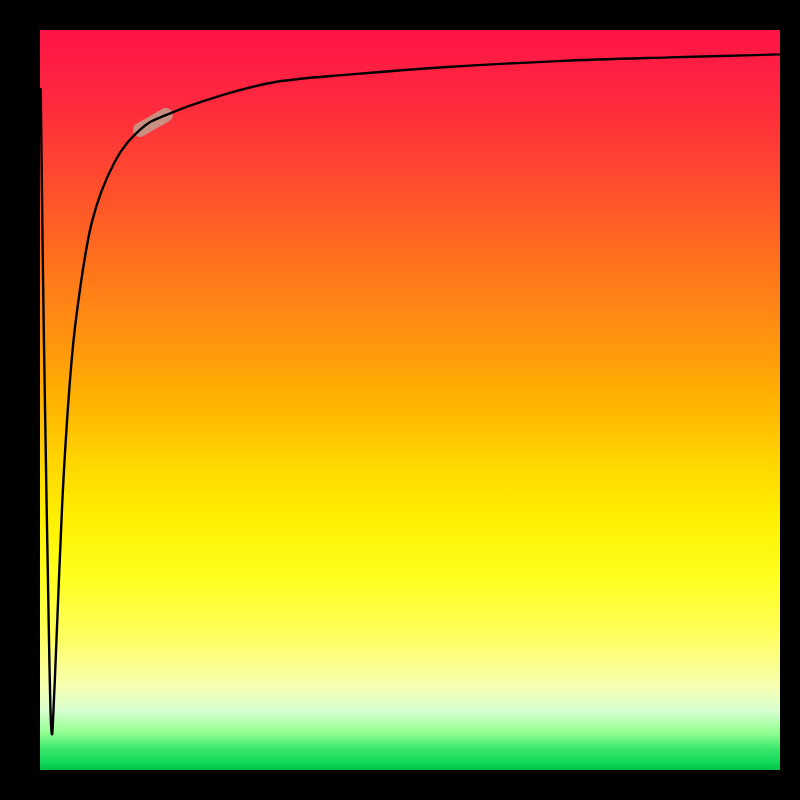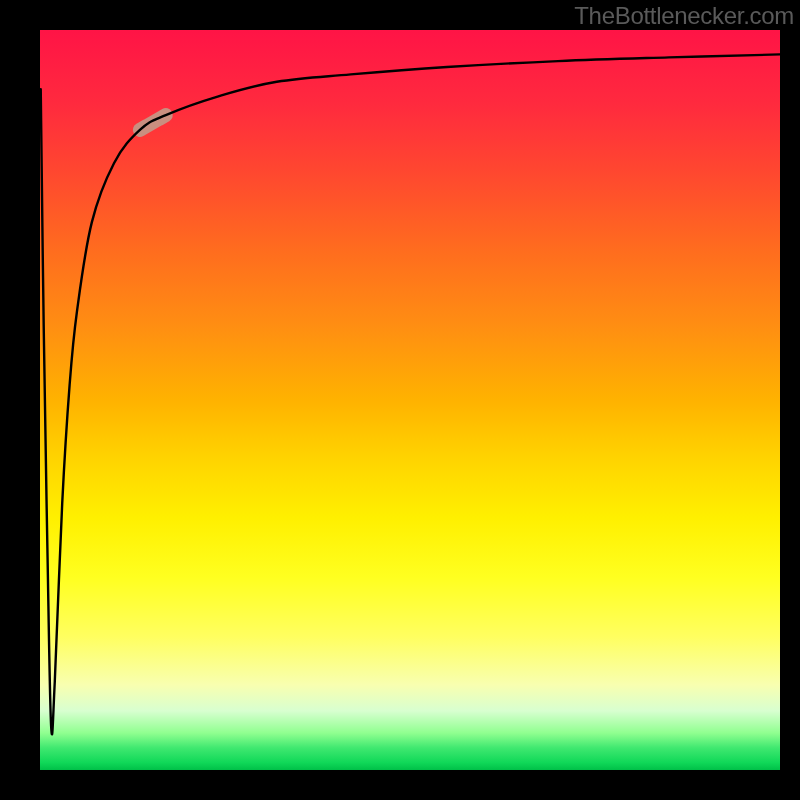--- a/index.html
+++ b/index.html
@@ -63,14 +63,13 @@
 </style>
 </head>
 <body>
 
 <div class="frame">
   <div class="plot-area"></div>
   <svg class="curve-layer" viewBox="0 0 740 740">
     <path id="highlight-path" fill="none" stroke-linecap="round" d="M 99.9 99.89999999999998 C 100.3662 99.63359999999997 101.5576 98.95279999999997 102.49 98.41999999999996 C 103.4224 97.88719999999995 104.14759999999998 97.47279999999992 105.07999999999998 96.93999999999994 C 106.01239999999999 96.40719999999996 106.73760000000001 95.99280000000002 107.67000000000002 95.46000000000004 C 108.60240000000002 94.92720000000006 109.32759999999999 94.51280000000003 110.25999999999999 93.98000000000002 C 111.19239999999999 93.44720000000001 111.9176 93.03280000000001 112.85 92.5 C 113.7824 91.96719999999999 114.5076 91.55279999999999 115.44 91.01999999999998 C 116.3724 90.48719999999997 117.0976 90.07279999999994 118.03 89.53999999999996 C 118.9624 89.00719999999998 119.6876 88.59280000000004 120.62 88.06000000000006 C 121.5524 87.52720000000008 122.27759999999998 87.11280000000005 123.20999999999998 86.58000000000004 C 124.14239999999998 86.04720000000003 125.33380000000001 85.36640000000003 125.80000000000001 85.10000000000002" stroke="#c98f80" stroke-width="14"></path>
     <path id="curve-path" fill="none" stroke-linecap="round" stroke-linejoin="round" d="M 0.74 59.19999999999993 C 1.2728 101.82399999999994 2.5012 213.416 3.7 296 C 4.8988000000000005 378.584 6.0680000000000005 446.072 7.4 518 C 8.732 589.928 9.767999999999999 671.624 11.1 695.6 C 12.432 719.576 12.802000000000001 691.1600000000001 14.8 651.2 C 16.798000000000002 611.24 19.535999999999998 526.88 22.2 473.6 C 24.864 420.32 26.936 389.832 29.6 355.2 C 32.264 320.568 33.004 310.504 37 281.2 C 40.996 251.896 45.14 219.03999999999996 51.800000000000004 192.39999999999998 C 58.46000000000001 165.76 65.342 149.85000000000005 74 133.20000000000005 C 82.658 116.55000000000004 90.57600000000001 108.55799999999998 99.9 99.89999999999998 C 109.224 91.24199999999998 111.81400000000002 91.09400000000001 125.80000000000001 85.10000000000002 C 139.786 79.10600000000004 157.62 72.59400000000004 177.6 66.60000000000002 C 197.57999999999998 60.60600000000001 212.824 55.79599999999994 236.8 51.799999999999955 C 260.776 47.80399999999997 280.164 47.064000000000085 310.8 44.40000000000009 C 341.43600000000004 41.7360000000001 369.70400000000006 39.39760000000001 407.00000000000006 37 C 444.29600000000005 34.60239999999999 478.04 32.81160000000004 518 31.08000000000004 C 557.96 29.34840000000004 589.04 28.57880000000001 629 27.379999999999995 C 668.96 26.18119999999998 720.02 24.952799999999964 740 24.41999999999996" stroke="#000000" stroke-width="2.4"></path>
   </svg>
-  <div class="watermark">TheBottlenecker.com</div>
 </div>
 
 </body></html>

